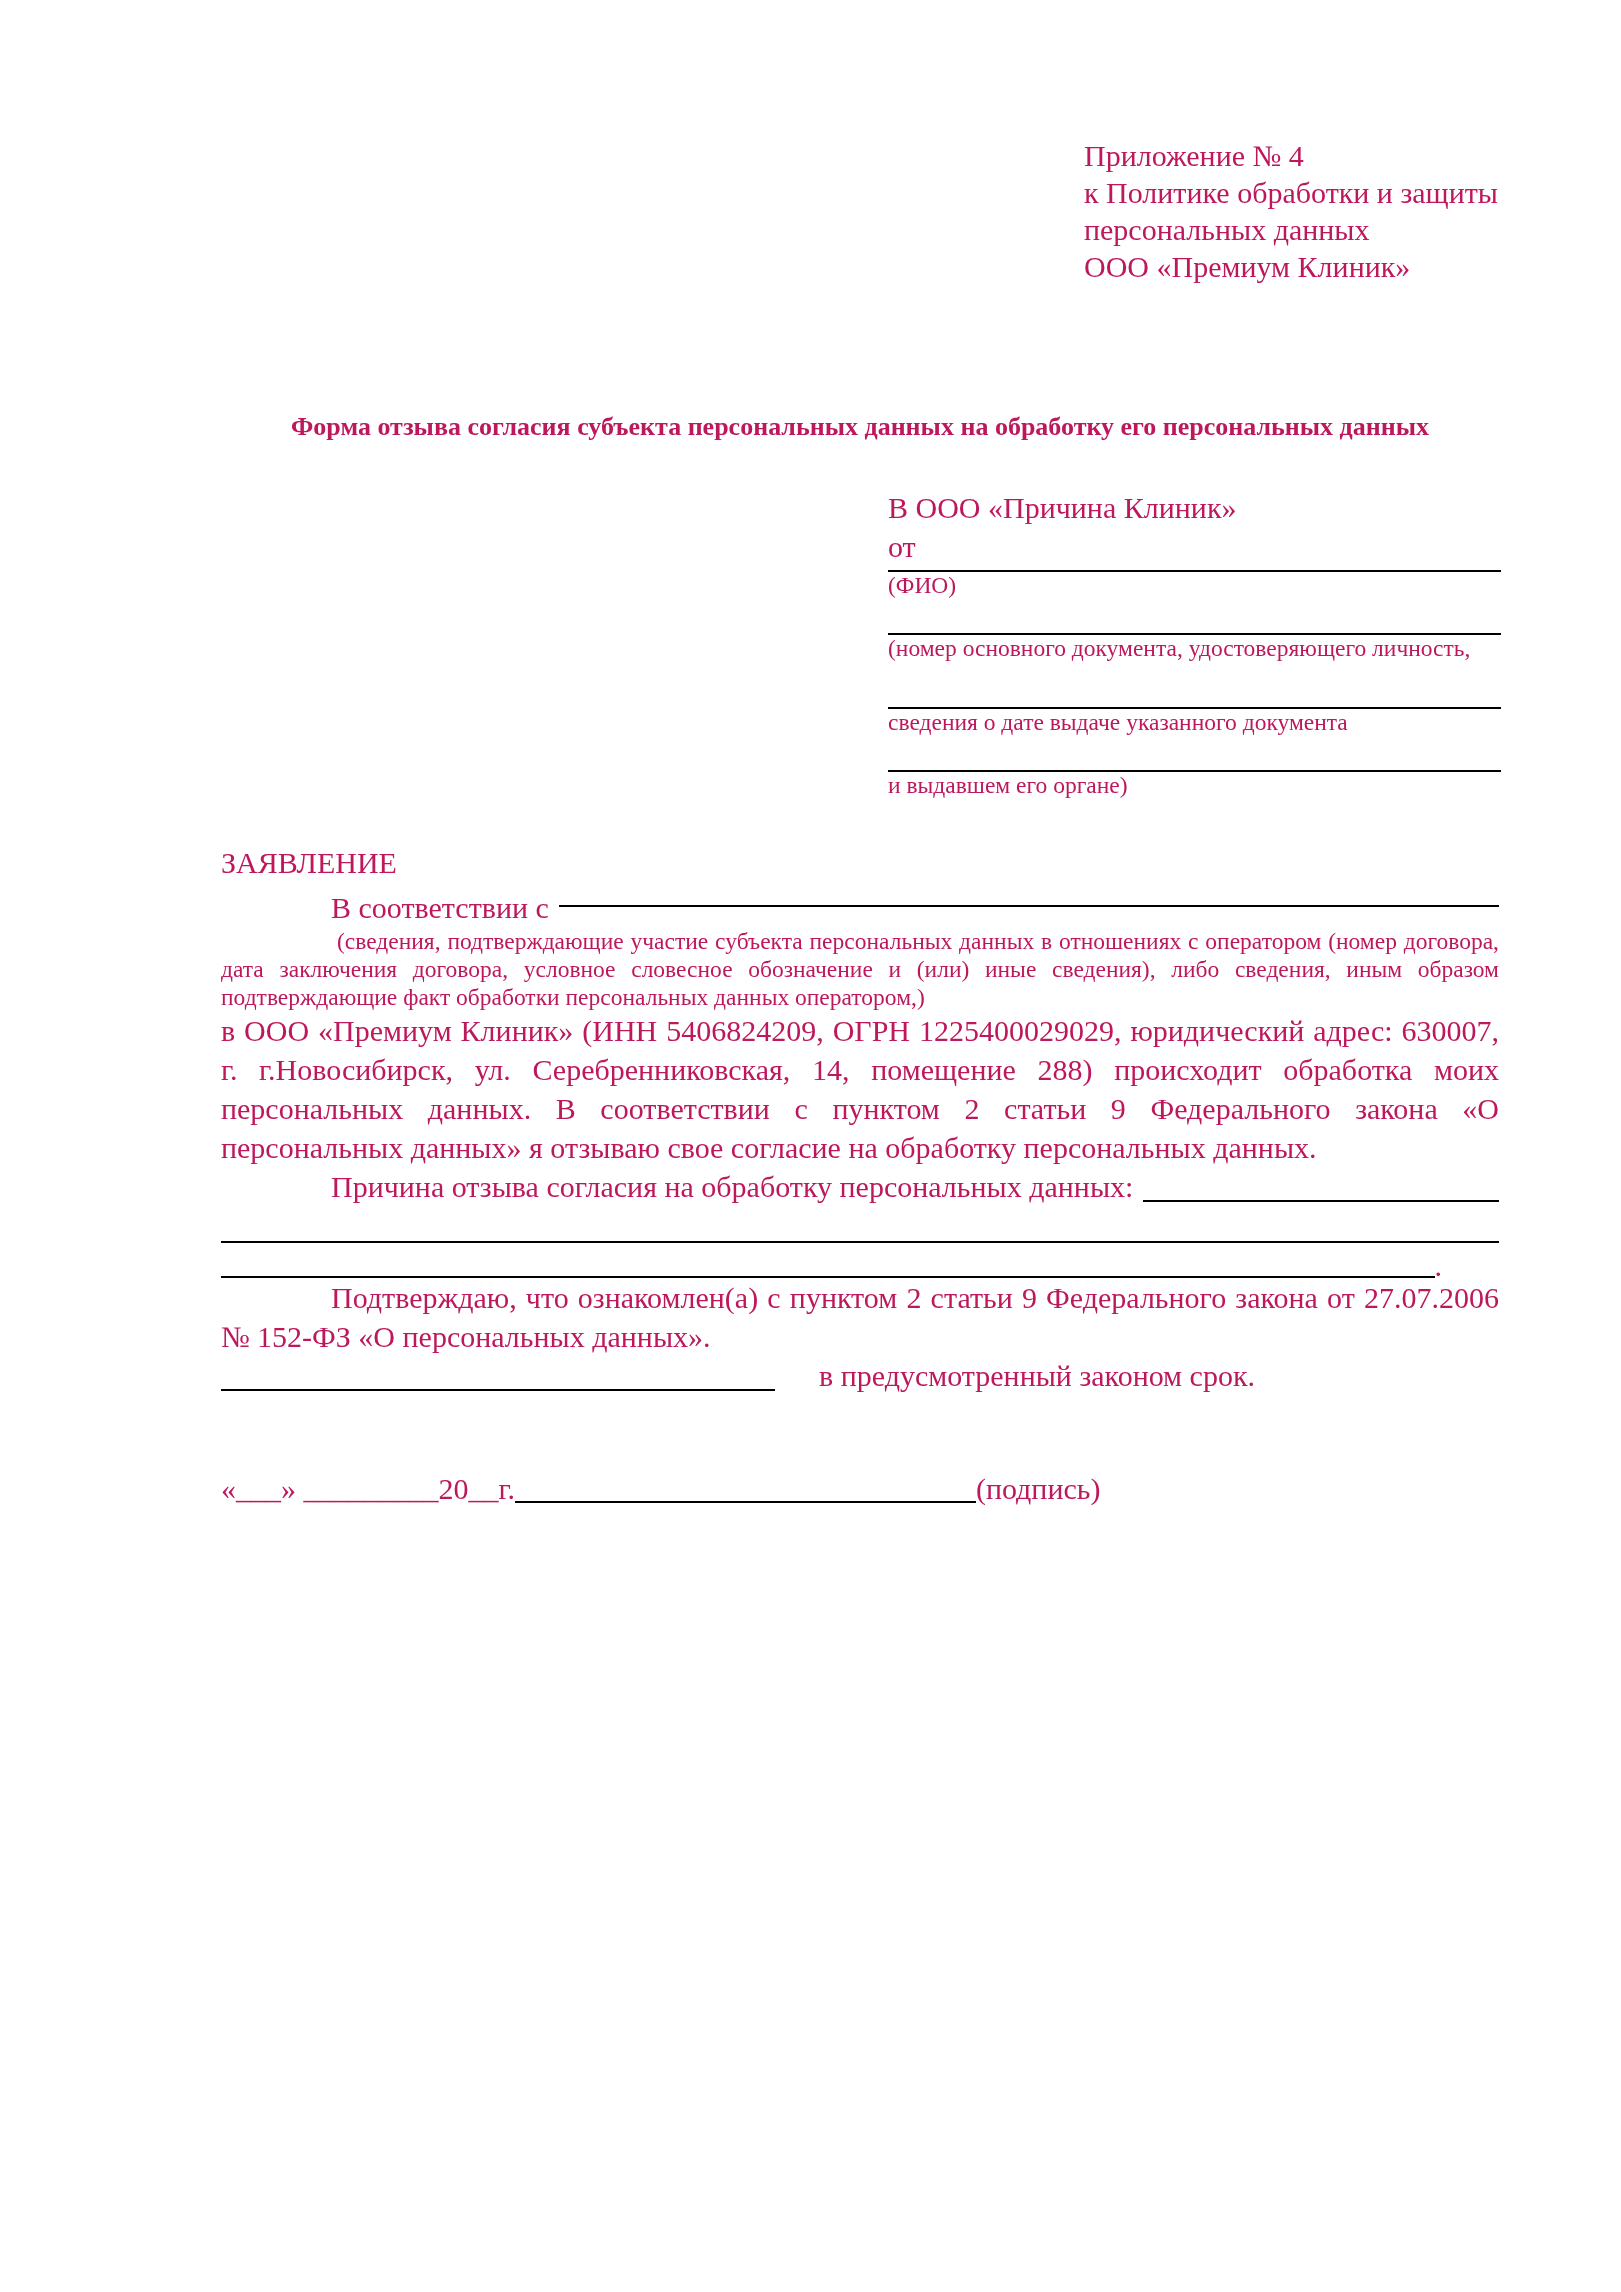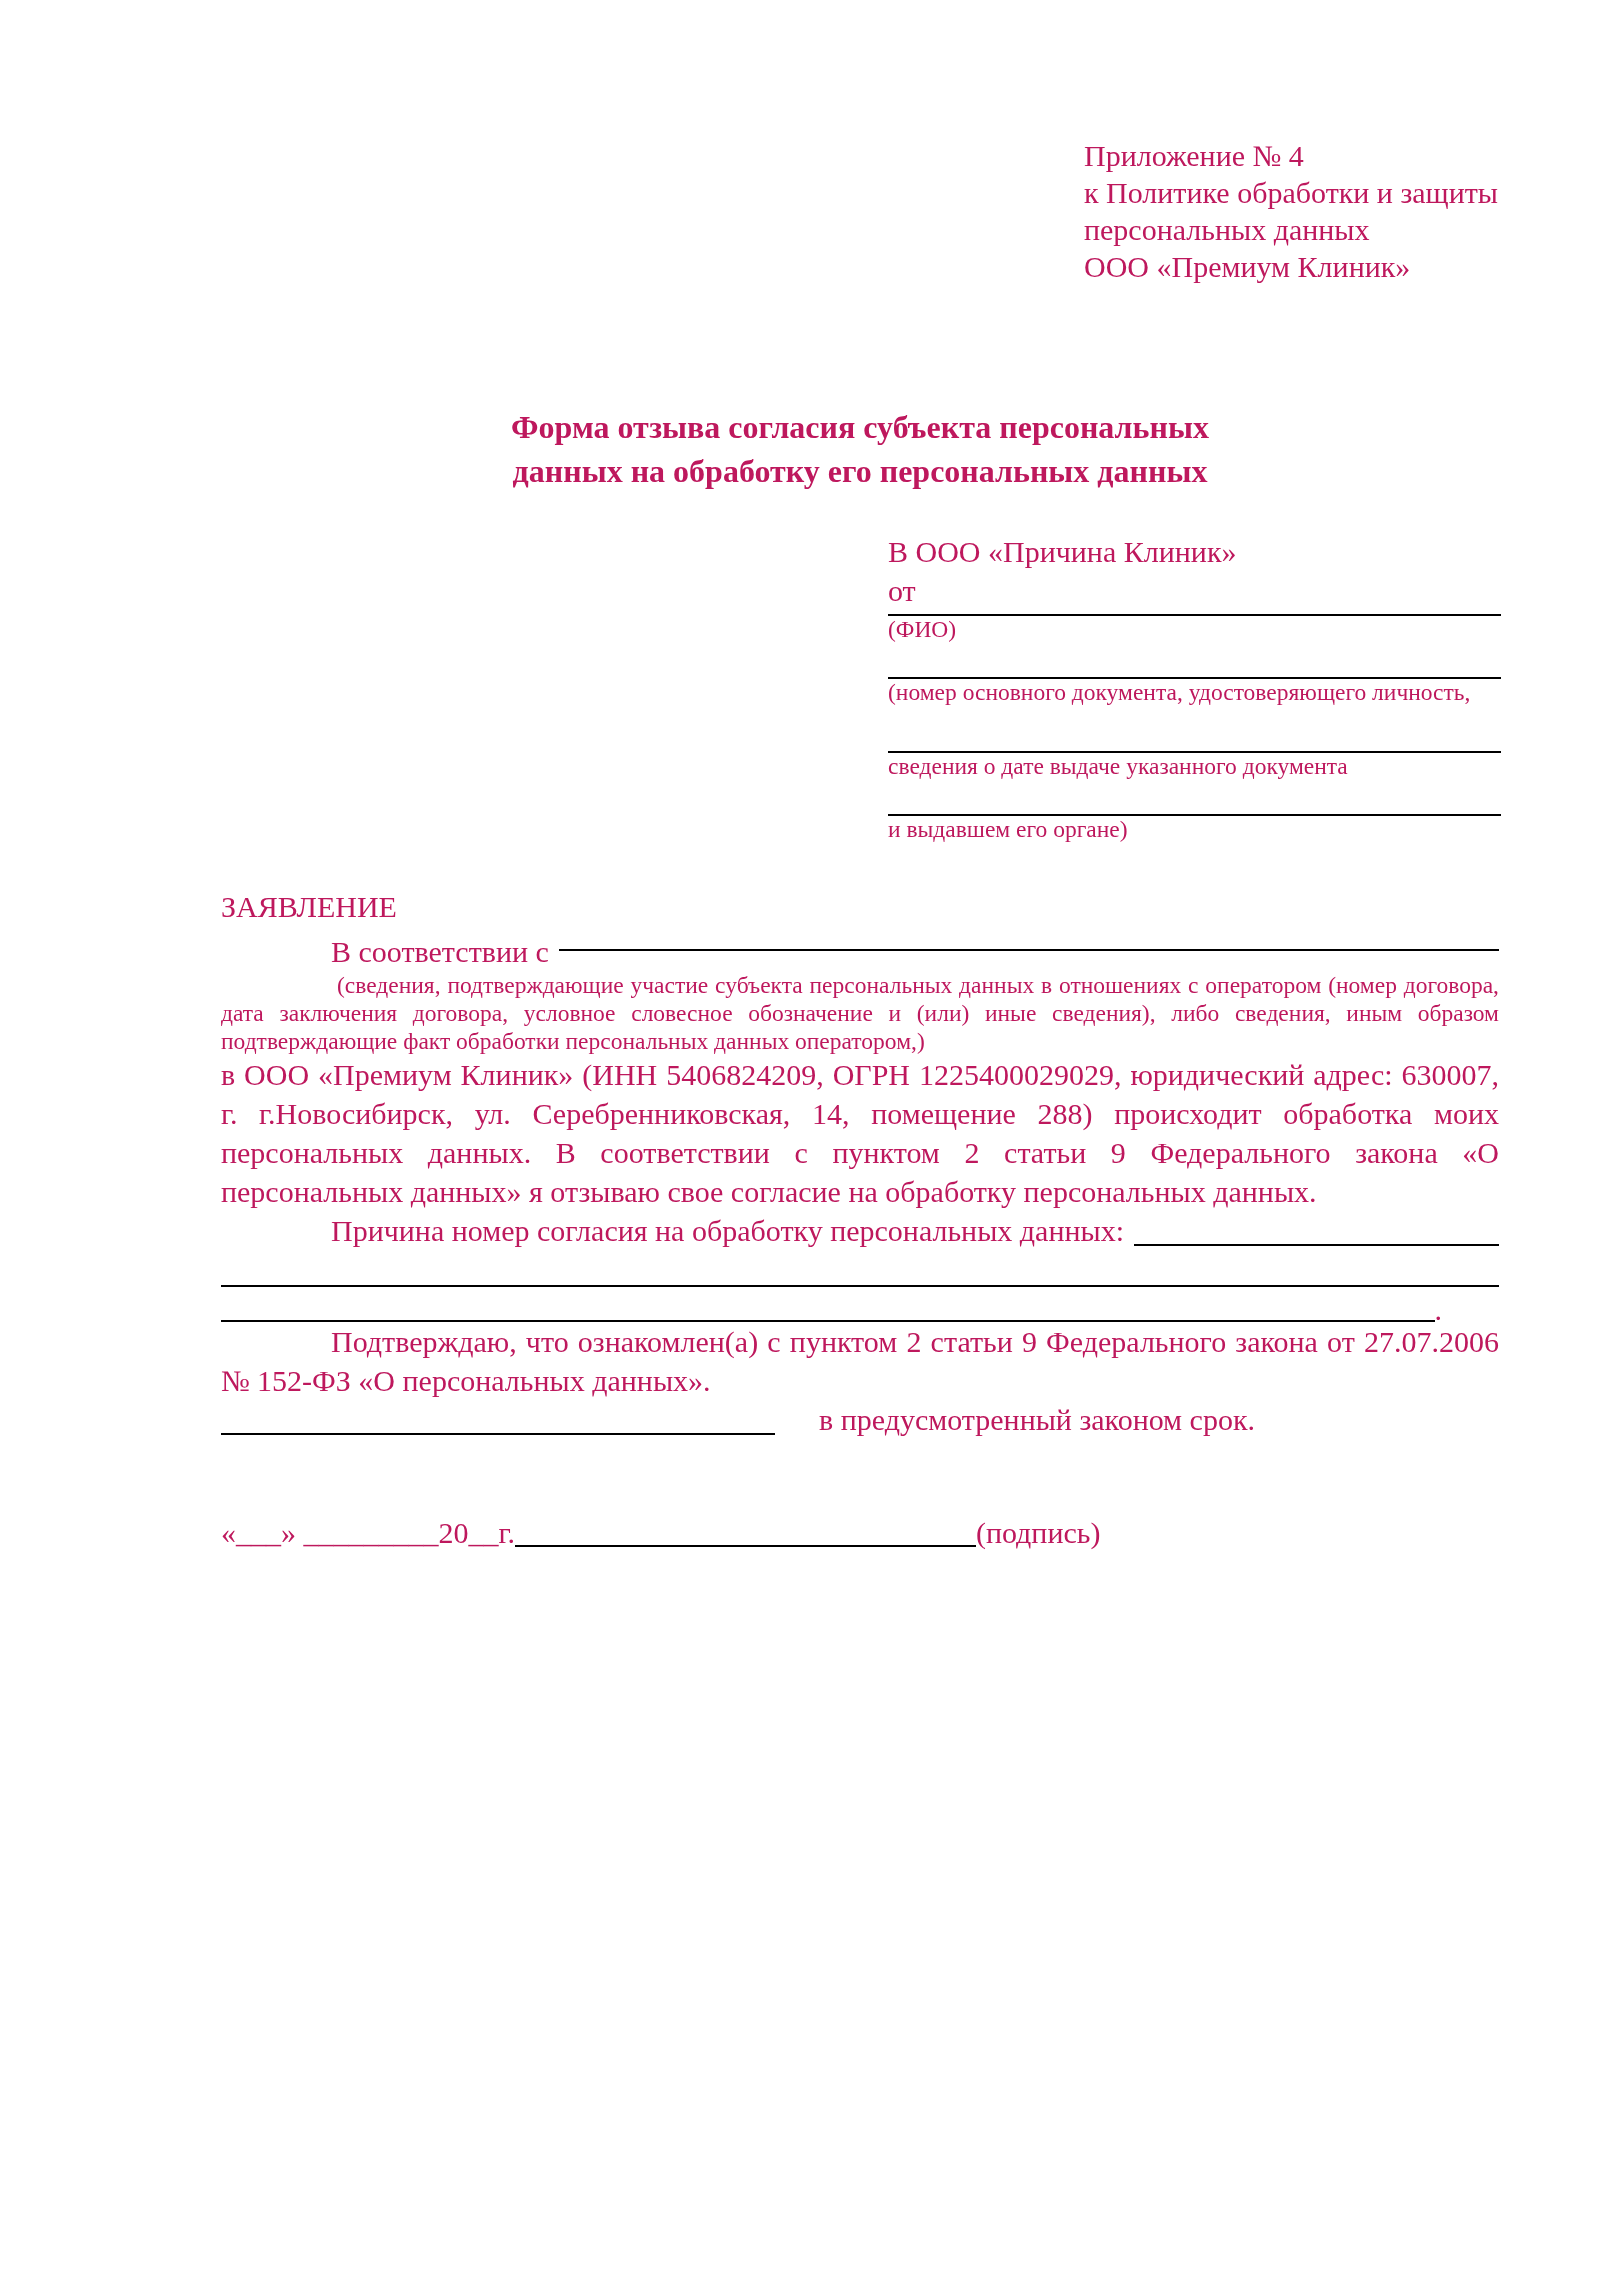--- a/index.html
+++ b/index.html
@@ -15,21 +15,21 @@
     overflow:hidden;
   }
   
   .header-block { margin-left:863px; line-height:37px; }
   .header-block div { white-space:nowrap; }
 
   
   .title {
     margin:120px auto 0 auto;
     max-width:1215px;
-    font-size:32px; font-weight:bold;
+    font-size:26px; font-weight:bold;
     line-height:44px; text-align:center;
     text-wrap:balance;
   }
 
   
   .addressee { margin-top:39px; margin-left:667px; width:613px; }
   .addr-line { line-height:39px; }
   .fline { border-bottom:2.9px solid #000; height:3.9px; }
   .gap32 { margin-top:31px; }
   .gap42 { margin-top:41px; }
@@ -103,21 +103,21 @@
     <span class="txt">В соответствии с</span>
     <div class="fill gapl"></div>
   </div>
 
   <div class="footnote">(сведения, подтверждающие участие субъекта персональных данных в отношениях с оператором (номер договора, дата заключения договора, условное словесное обозначение и (или) иные сведения), либо сведения, иным образом подтверждающие факт обработки персональных данных оператором,)</div>
 
   <div class="bodytext">в ООО «Премиум Клиник» (ИНН 5406824209, ОГРН 1225400029029, юридический адрес: 630007, г. г.Новосибирск, ул. Серебренниковская, 14, помещение 288) происходит обработка моих персональных данных. В соответствии с пунктом 2 статьи 9 Федерального закона «О персональных данных» я отзываю свое согласие на обработку персональных данных.</div>
 
   <div class="flexrow">
     <span class="ind"></span>
-    <span class="txt">Причина номер согласия на обработку персональных данных:</span>
+    <span class="txt">Причина отзыва согласия на обработку персональных данных:</span>
     <div class="fill gapl"></div>
   </div>
 
   <div class="blankrow">
     <div class="bfill"></div>
   </div>
   <div class="blankrow second">
     <div class="bfill"></div>
     <span class="dot">.</span>
   </div>

